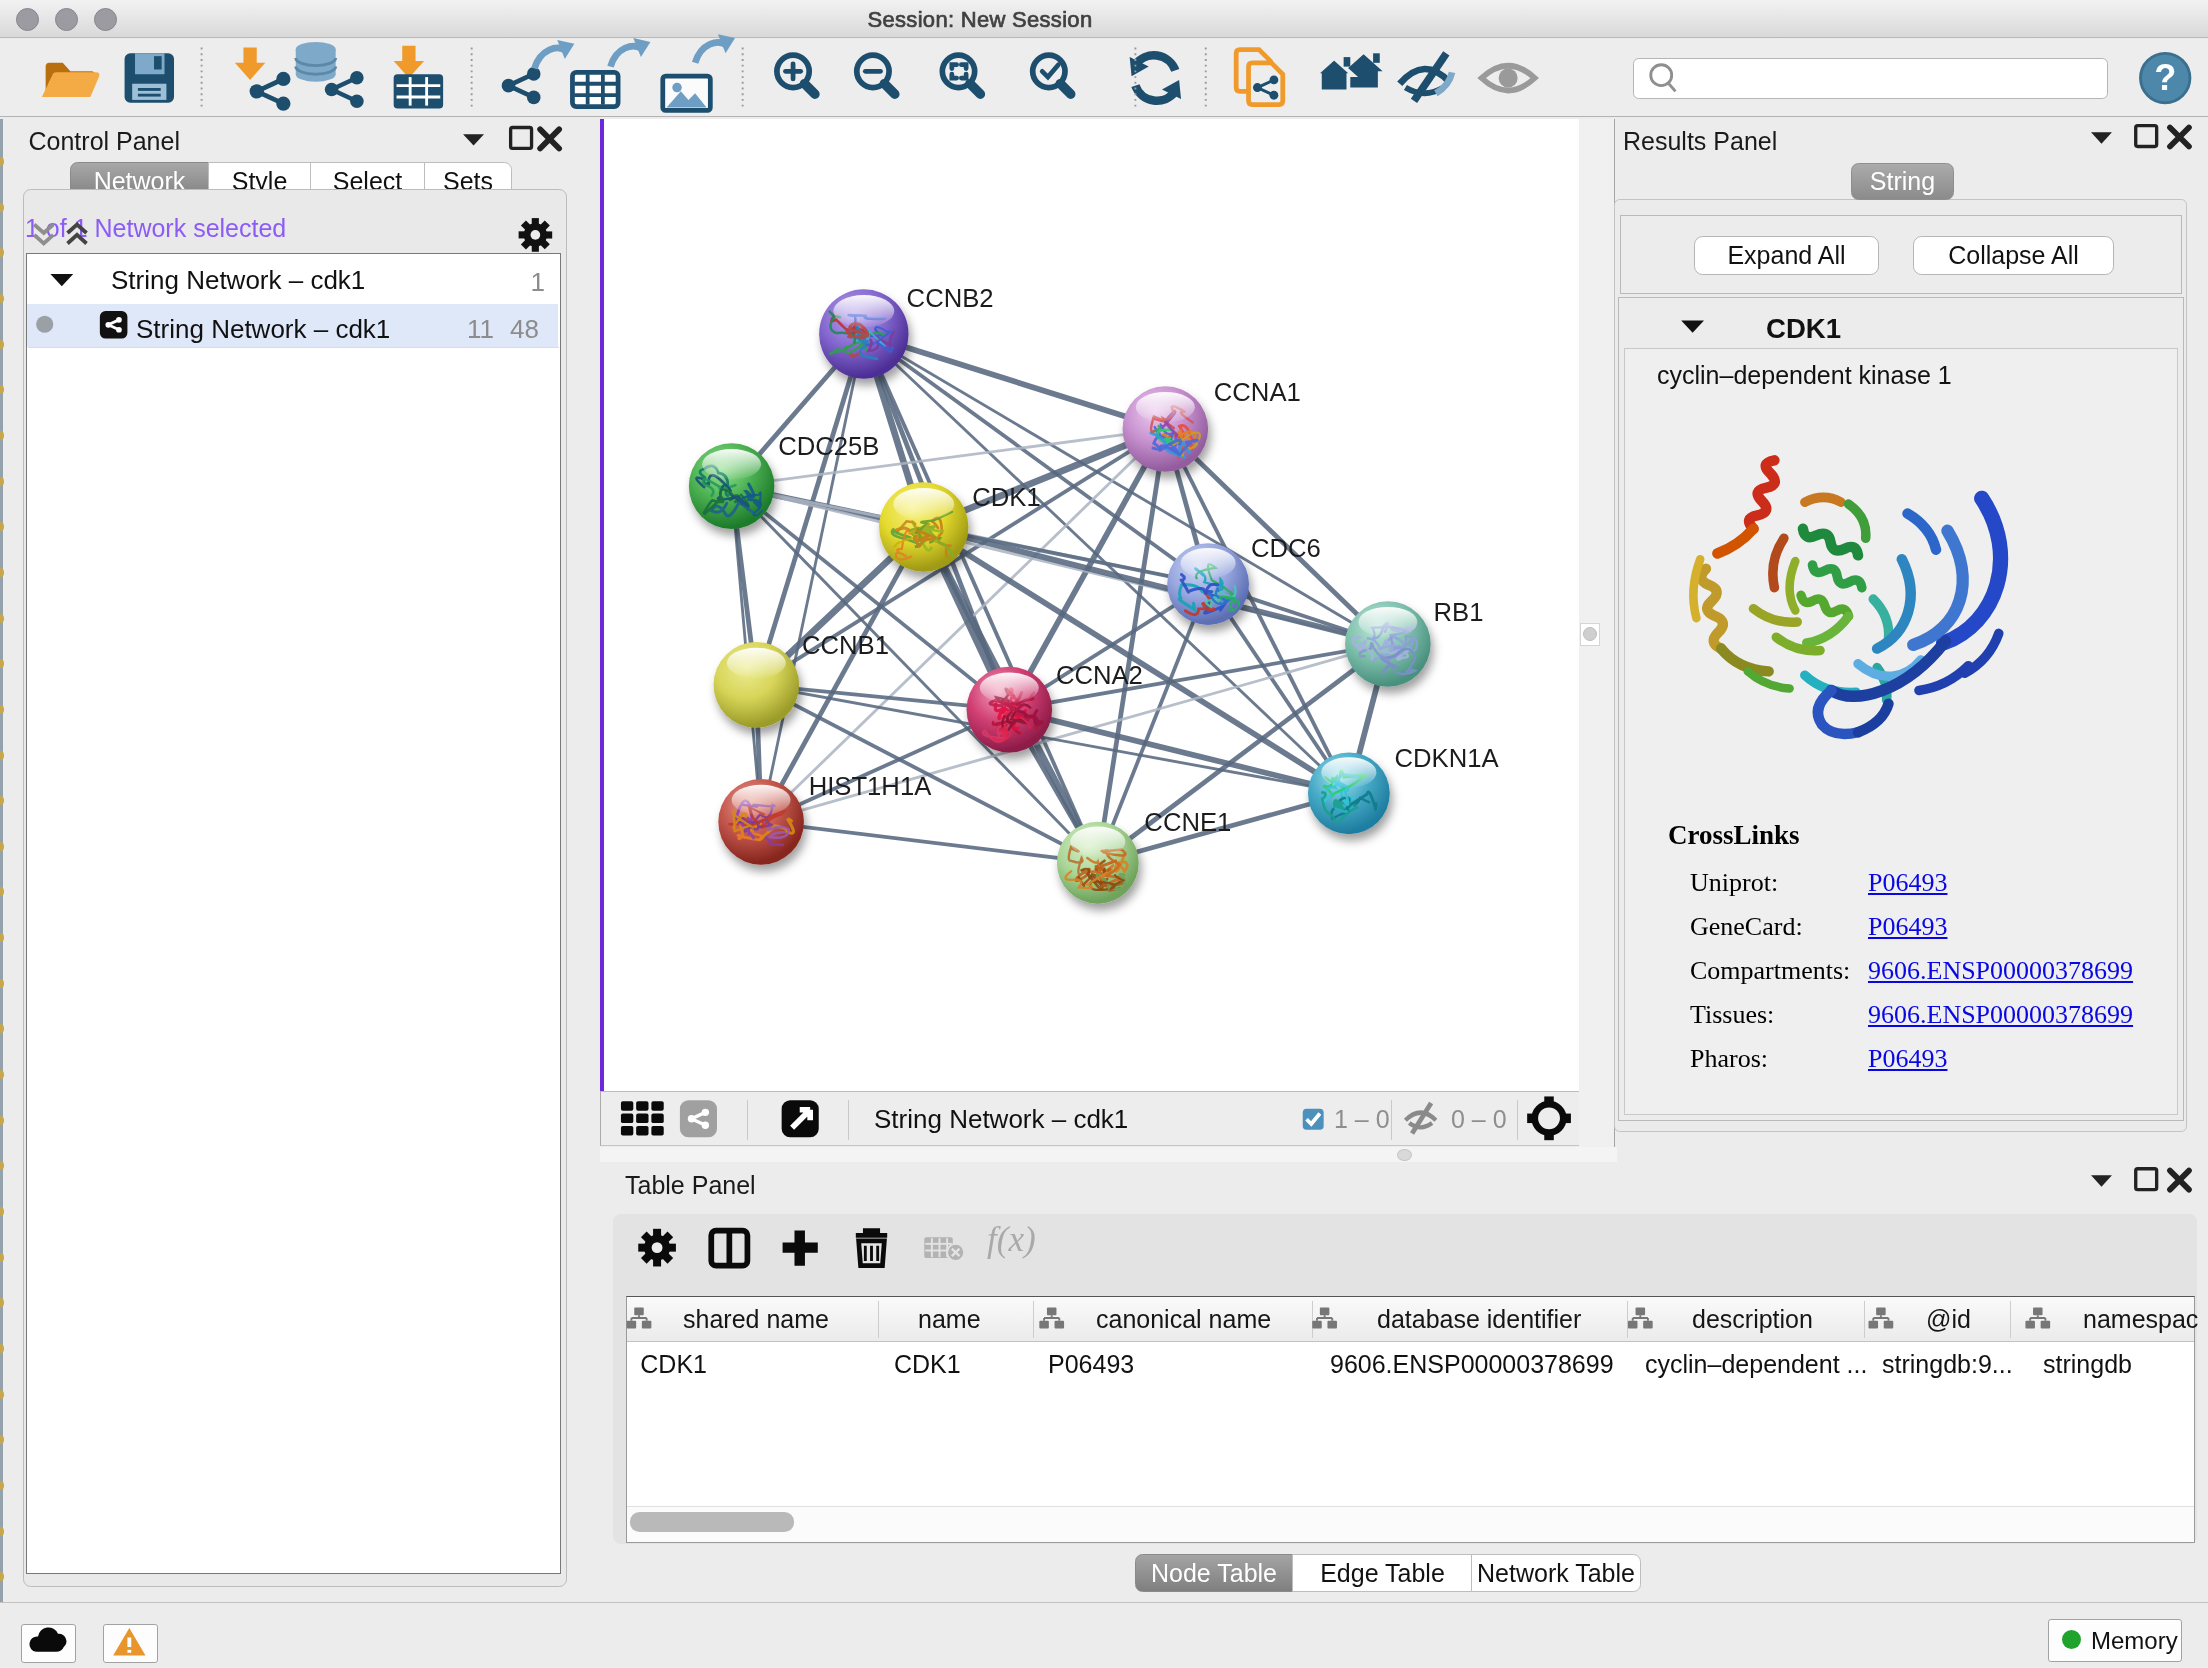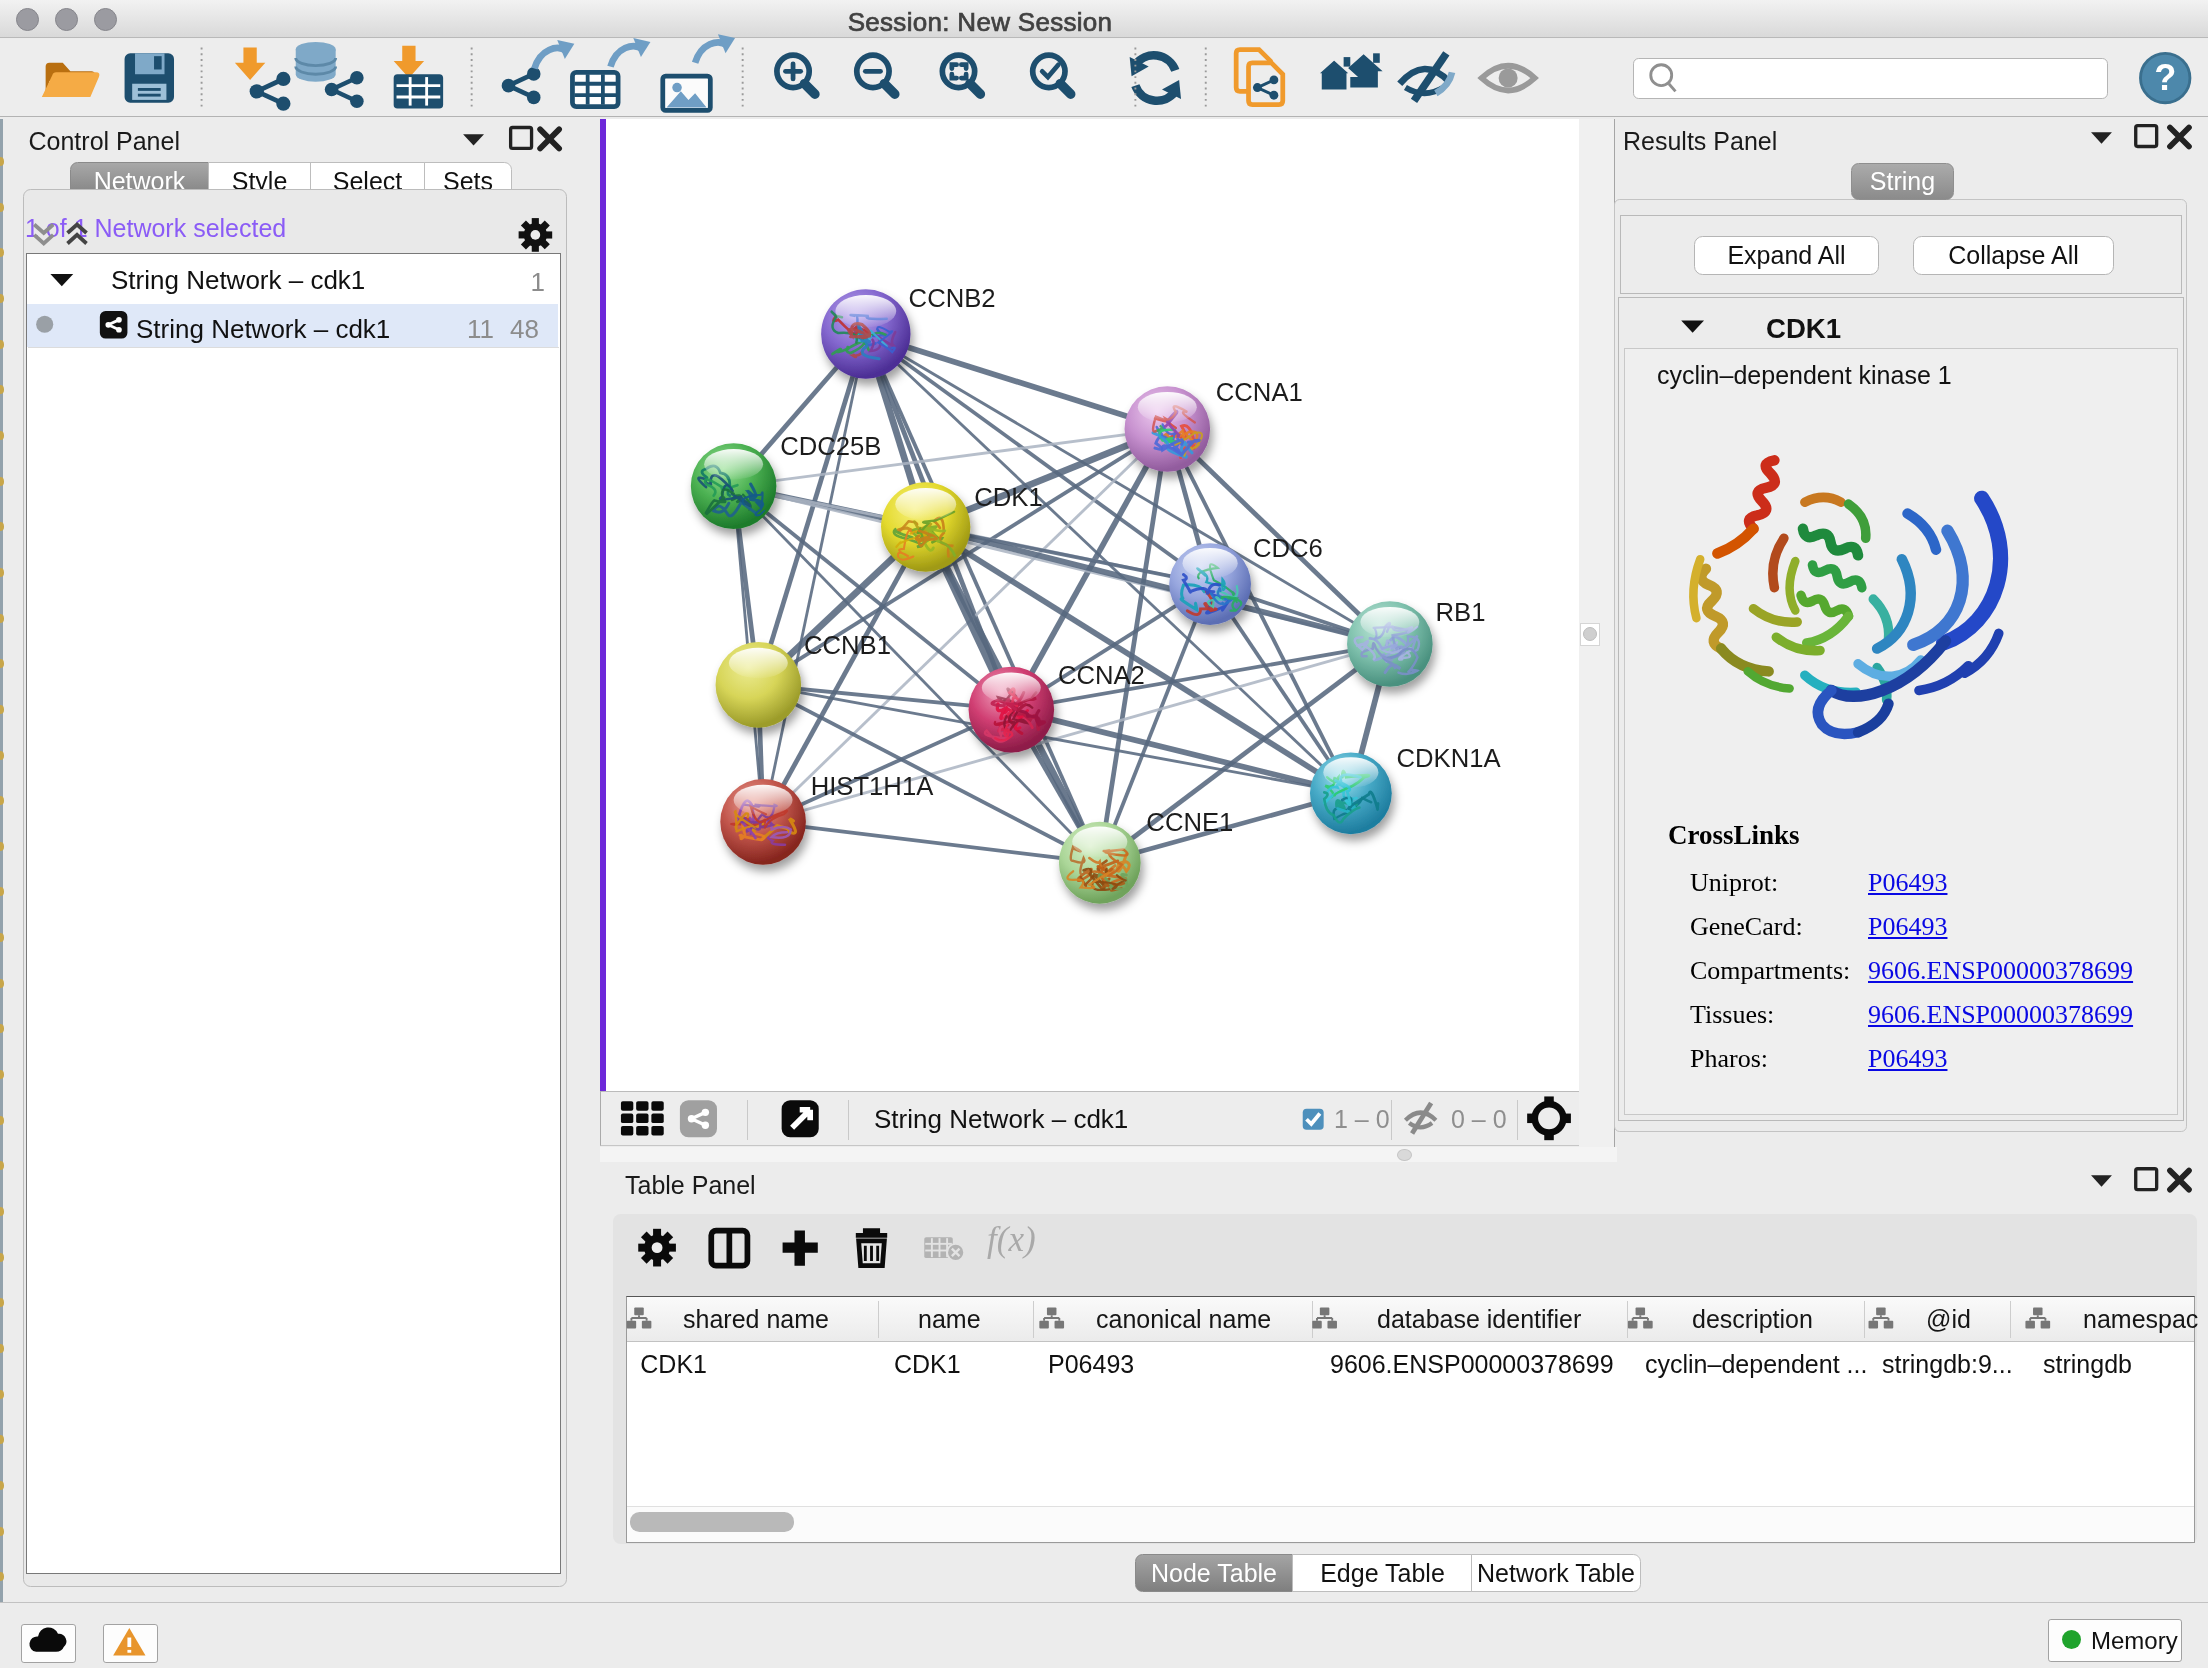--- a/index.html
+++ b/index.html
@@ -2,34 +2,34 @@
 <html style="font-size:15px"><head>
 <meta charset="utf-8">
 <style>
   * { margin:0; padding:0; box-sizing:border-box; }
   html,body { width:2208px; height:1668px; overflow:hidden; }
   body { font-family:"Liberation Sans", sans-serif; background:#ececec; position:relative; }
   .abs { position:absolute; }
   #titlebar { left:0; top:0; width:2208px; height:38px;
     background:linear-gradient(#f2f2f2,#d9d9d9); border-bottom:1px solid #b9b9b9; }
   .light { width:23px; height:23px; border-radius:50%; background:#9b9ba1; border:1px solid #86868c; top:7.6px; }
-  #wtitle { width:1960px; text-align:center; top:6.7px; font-size:26px; color:#414141; font-weight:normal; -webkit-text-stroke:0.7px #414141; letter-spacing:0.3px;}
+  #wtitle { width:1960px; text-align:center; top:6.7px; font-size:22px; color:#414141; font-weight:normal; -webkit-text-stroke:0.7px #414141; letter-spacing:0.3px;}
   #toolbar { left:0; top:39px; width:2208px; height:78px; background:#ededed; border-bottom:1.9px solid #b3b3b3; }
   #searchbox { left:1633px; top:19px; width:475px; height:41px; background:#fff; border:1.9px solid #b5b5b5; border-radius:5.7px; }
   #main { left:0; top:119px; width:2208px; height:1484px; background:#ececec; }
   
   #cp-title { left:28.5px; top:7.6px; font-size:25px; color:#1a1a1a; }
   .tab { top:43px; height:38px; border:1px solid #bdbdbd; background:#fff; color:#111;
     font-size:25px; text-align:center; line-height:36px; }
   .tabsel { background:linear-gradient(#a8a8a8,#7f7f7f); color:#fff; border-color:#8a8a8a; }
   #cp-box { left:23px; top:70px; width:544px; height:1398px; background:#e9e9e9; border:1px solid #bcbcbc; border-radius:7.6px; }
   #cp-tree { left:26px; top:134px; width:535px; height:1321px; background:#fff; border:1.9px solid #787878; }
   .row2 { left:0; top:50px; width:531px; height:43px; background:#dfe8f8; }
   
-  #netview { left:600px; top:0px; width:979px; height:972px; background:#fff; border-left:6px solid #6d28d9; }
+  #netview { left:600px; top:0px; width:979px; height:972px; background:#fff; border-left:4px solid #6d28d9; }
   #netbar { left:600px; top:972px; width:979px; height:55px; background:#ededed; border-top:1px solid #bbb; border-left:1px solid #aaa; border-bottom:1px solid #c6c6c6;}
   .nsep { top:7.6px; width:0; height:40px; border-left:1.9px solid #c9c9c9; }
   #hsplit { left:600px; top:1028px; width:1608px; height:15px; background:#f4f4f4; }
   
   #vsplit { left:1579px; top:0px; width:36px; height:1028px; background:#f0f0f0; border-right:1.9px solid #a5a5a5;}
   
   #results { left:1617px; top:0px; width:592px; height:1043px; background:#ececec; }
   #res-box { left:1614px; top:80px; width:573px; height:933px; background:#ebebeb; border:1px solid #c3c3c3; border-radius:5.7px; }
   #stringtab { left:1851px; top:44px; width:103px; height:37px; background:linear-gradient(#ababab,#8b8b8b); border:1px solid #8f8f8f;
      border-radius:7.6px; color:#fff; font-size:25px; text-align:center; line-height:35px; }

